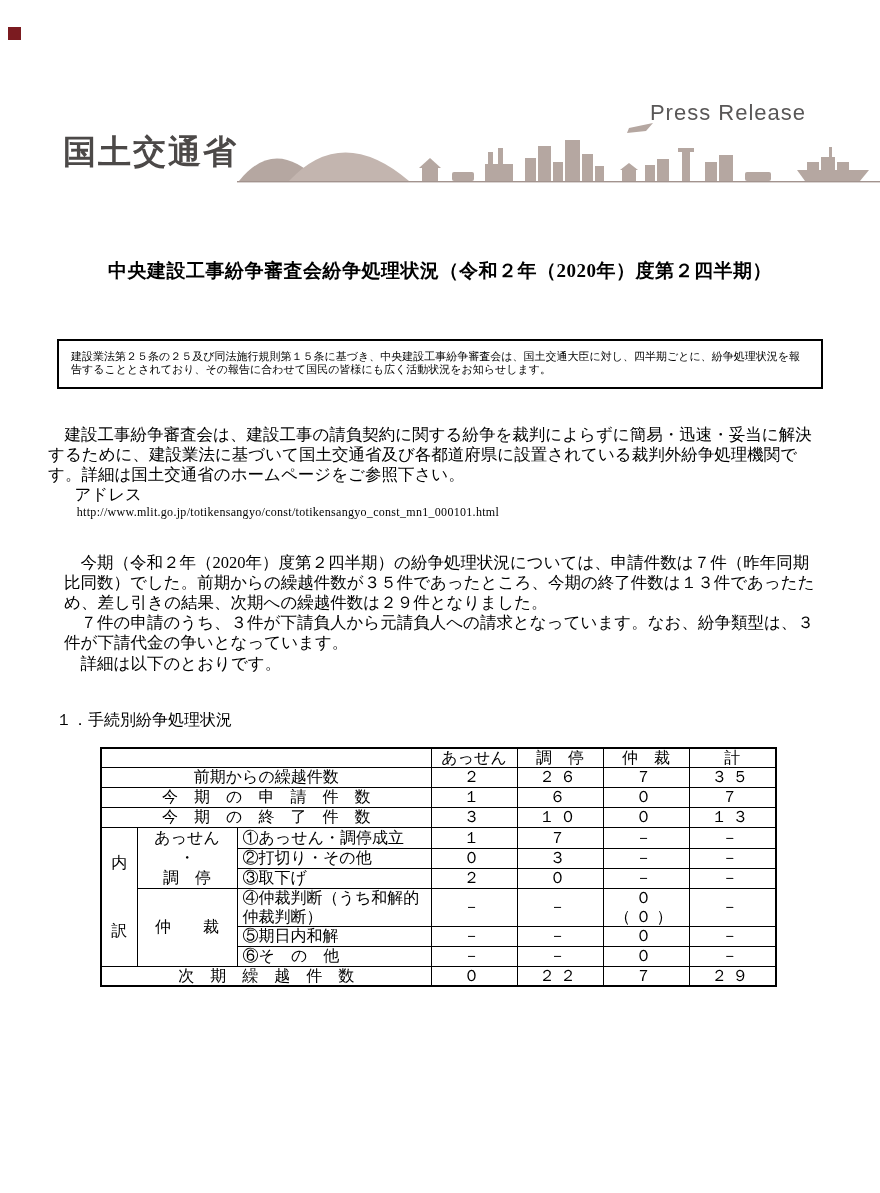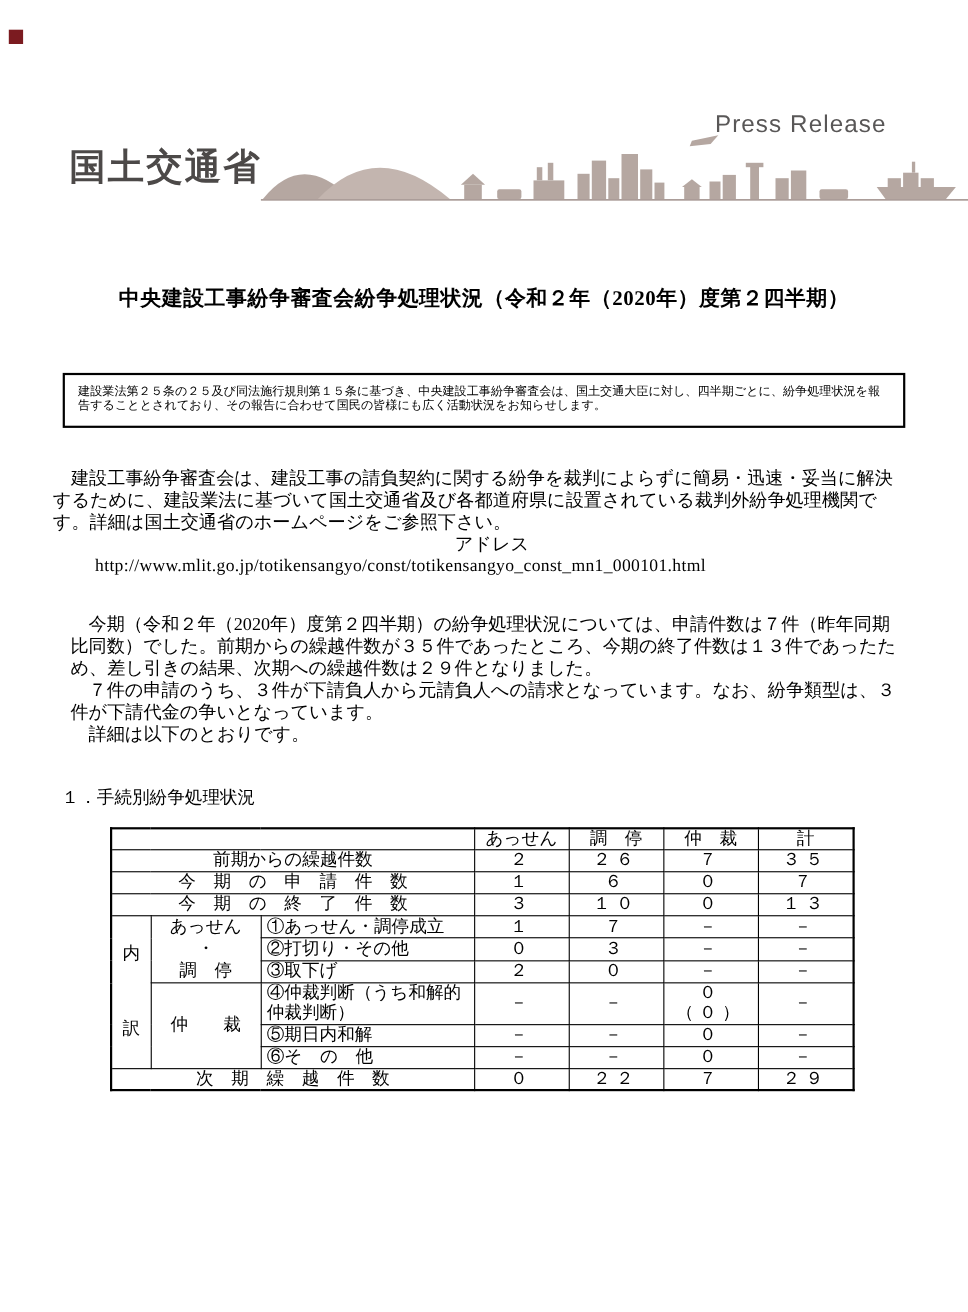--- a/index.html
+++ b/index.html
@@ -46,22 +46,22 @@
     font-size: 19px; font-weight: bold; letter-spacing: 0.5px;
   }
   .notice-box {
     margin: 55px 57px 0 57px;
     border: 2px solid #000;
     padding: 9px 12px 10px 12px;
   }
   .notice-box p { margin: 0; font-size: 11px; line-height: 1.22; }
   .intro { margin: 36px 60px 0 48px; font-size: 16.5px; line-height: 1.22; }
   .intro p { margin: 0; }
-  .intro .address-label { margin-left: 1.6em; text-align: center; }
-  .intro .url { margin-left: 2.4em; font-size: 16px; letter-spacing: 0.3px; font-family: Liberation Serif, serif; }
+  .intro .address-label { margin-left: 1.6em; }
+  .intro .url { margin-left: 2.4em; font-size: 12px; letter-spacing: 0.3px; font-family: Liberation Serif, serif; }
   .status { margin: 33px 60px 0 64px; font-size: 16.5px; line-height: 1.22; }
   .status p { margin: 0; }
   .section-heading { margin: 36px 0 0 56px; font-size: 16px; }
   .dispute-table {
     margin: 16px 0 0 100px;
     border-collapse: collapse;
     table-layout: fixed;
     width: 675px;
     font-size: 16px;
     border: 2.5px solid #000;

